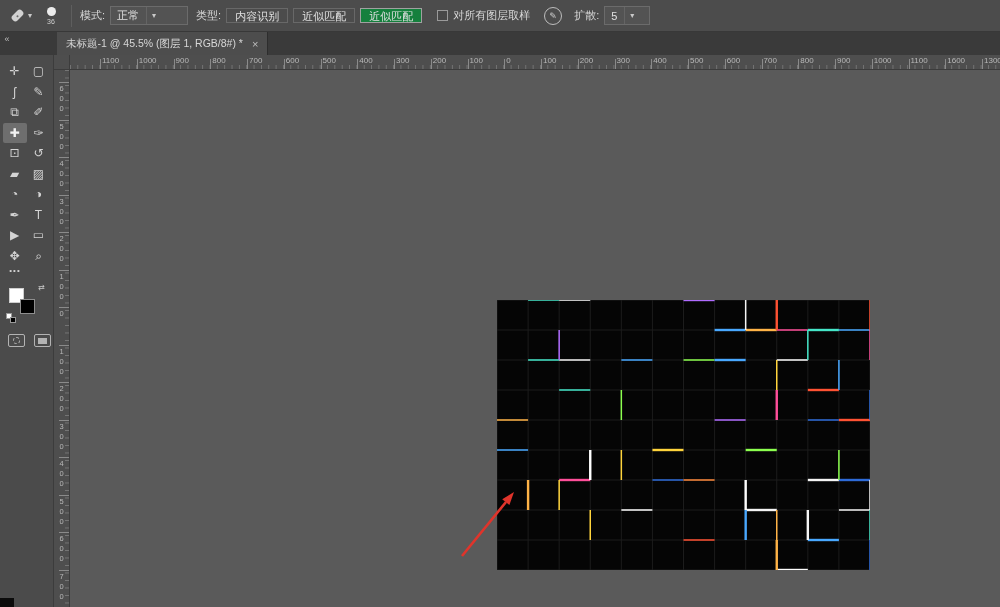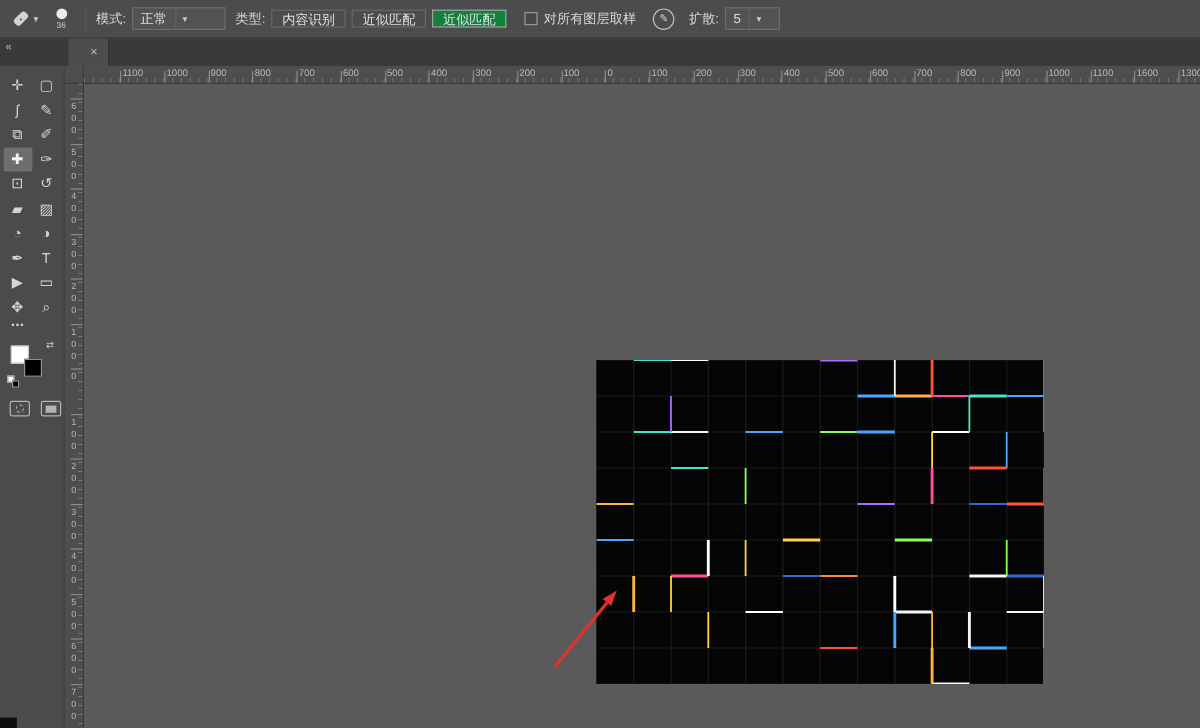--- a/index.html
+++ b/index.html
@@ -125,20 +125,21 @@
     <span class="lbl">扩散:</span>
     <div class="ps-select small">
       <span>5</span>
       <span class="caret-box">▾</span>
     </div>
   </div>
 
   <div class="tab-bar">
     <span class="collapse">«</span>
     <div class="doc-tab">
+      <span>未标题-1 @ 45.5% (图层 1, RGB/8#) *</span>
       <span class="close">×</span>
     </div>
   </div>
 
   <div class="toolbar">
     <div class="tools-grid">
         <div class="tool">✛</div>
         <div class="tool">▢</div>
         <div class="tool">ʃ</div>
         <div class="tool">✎</div>

